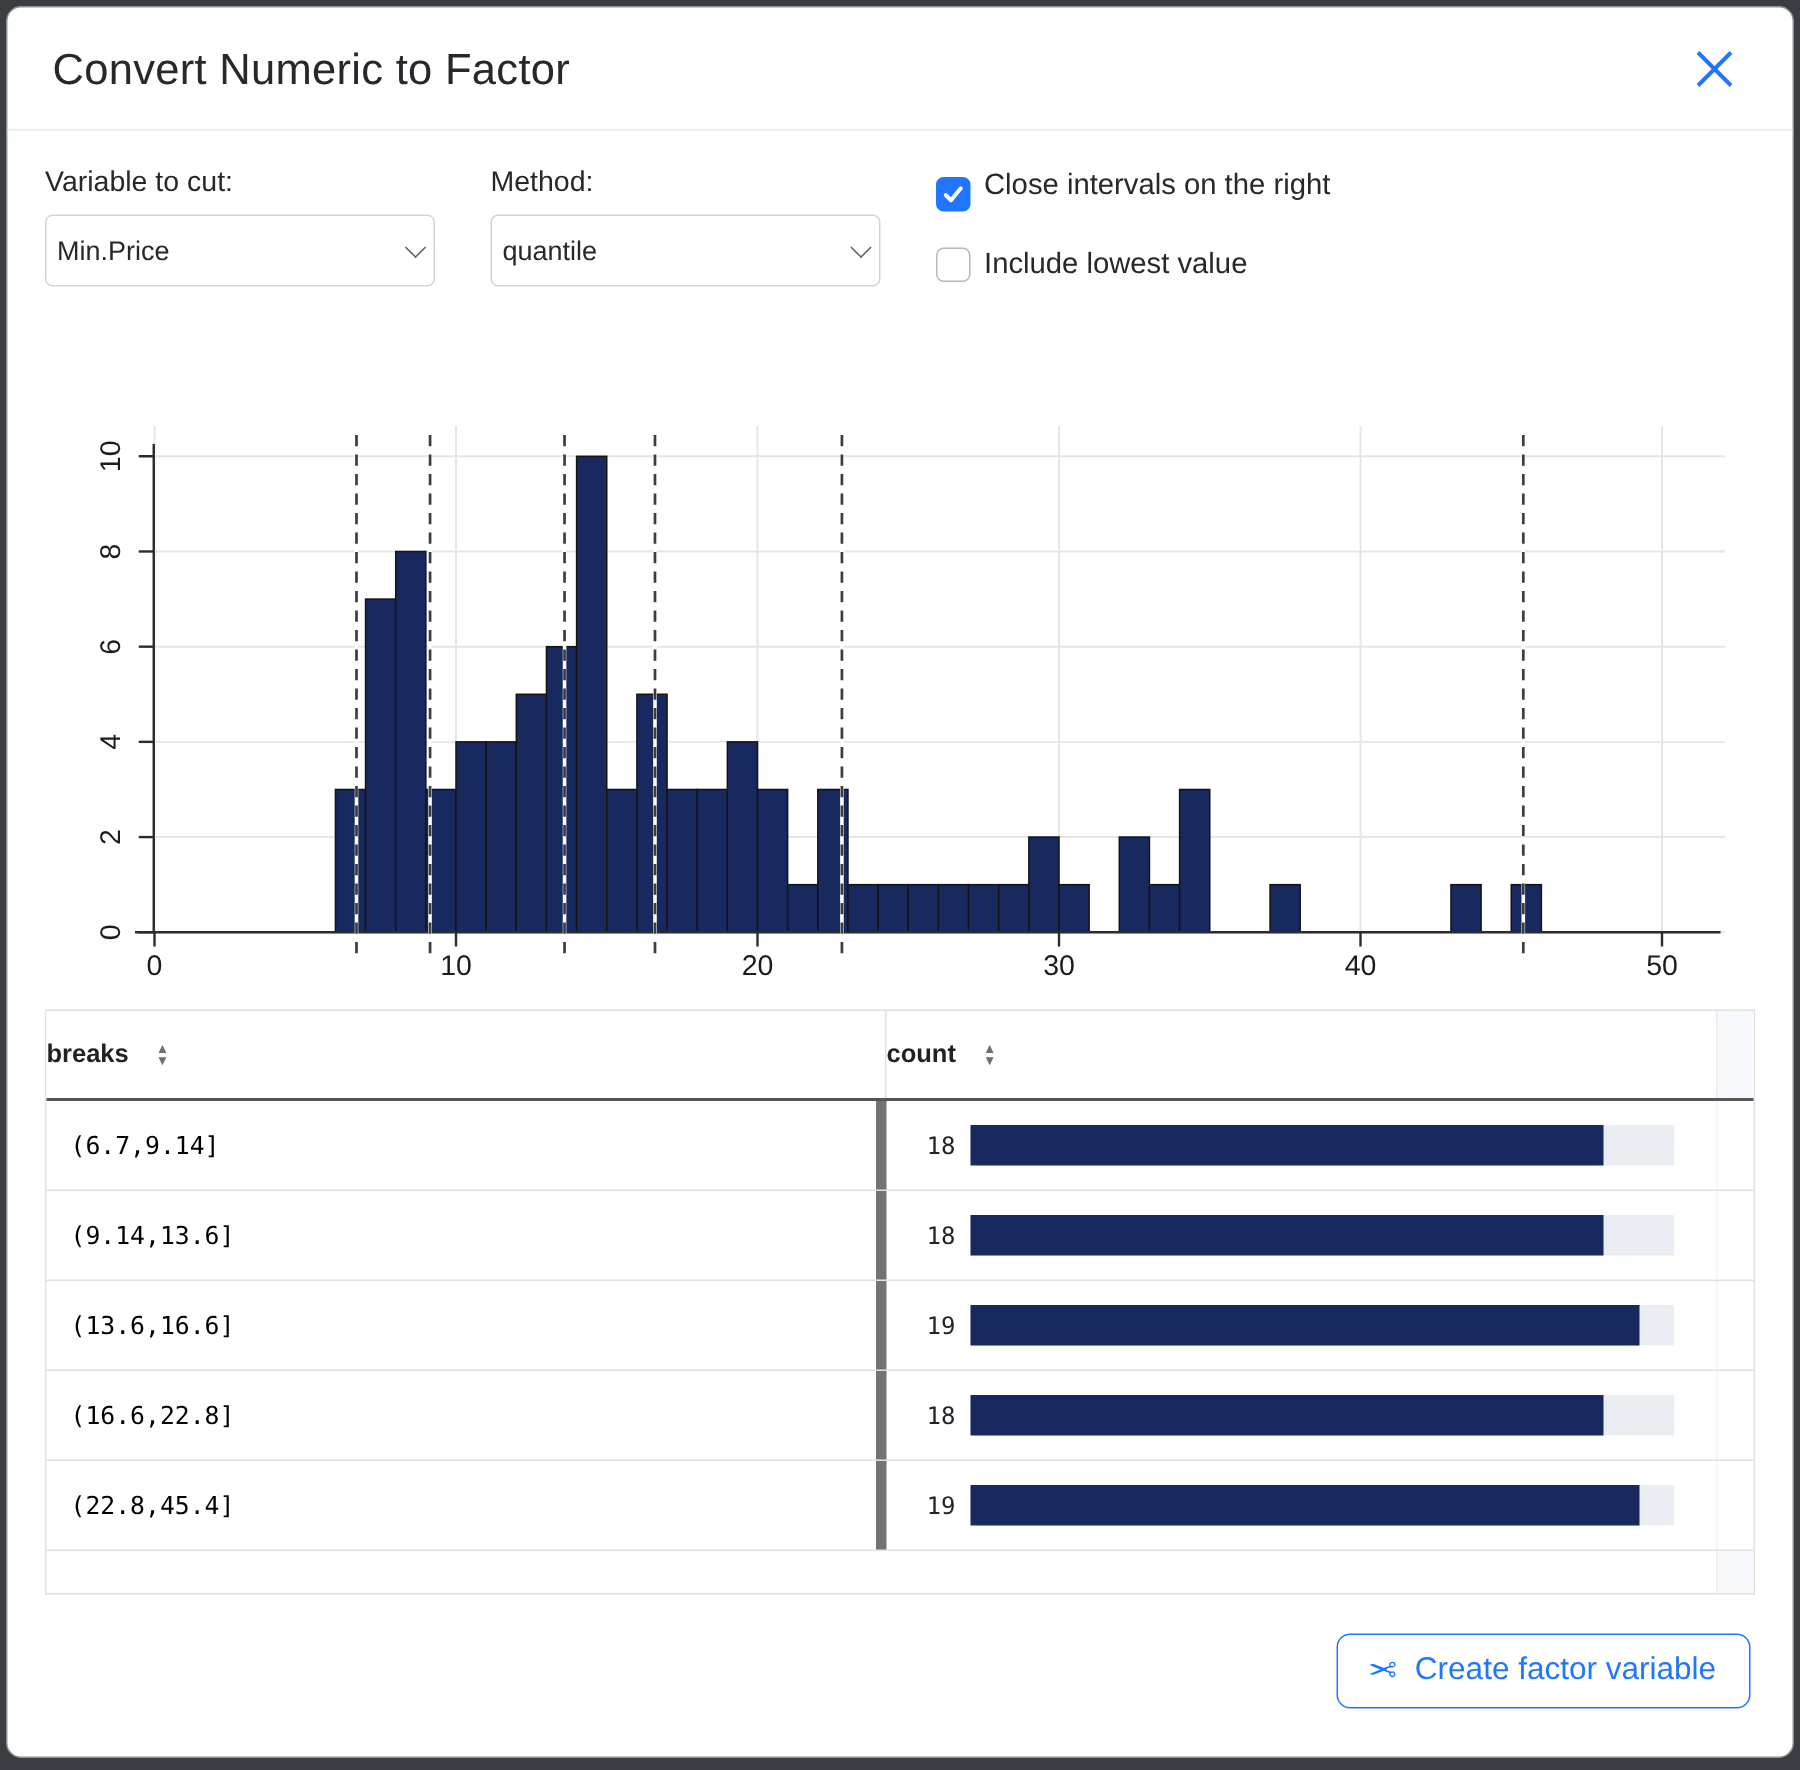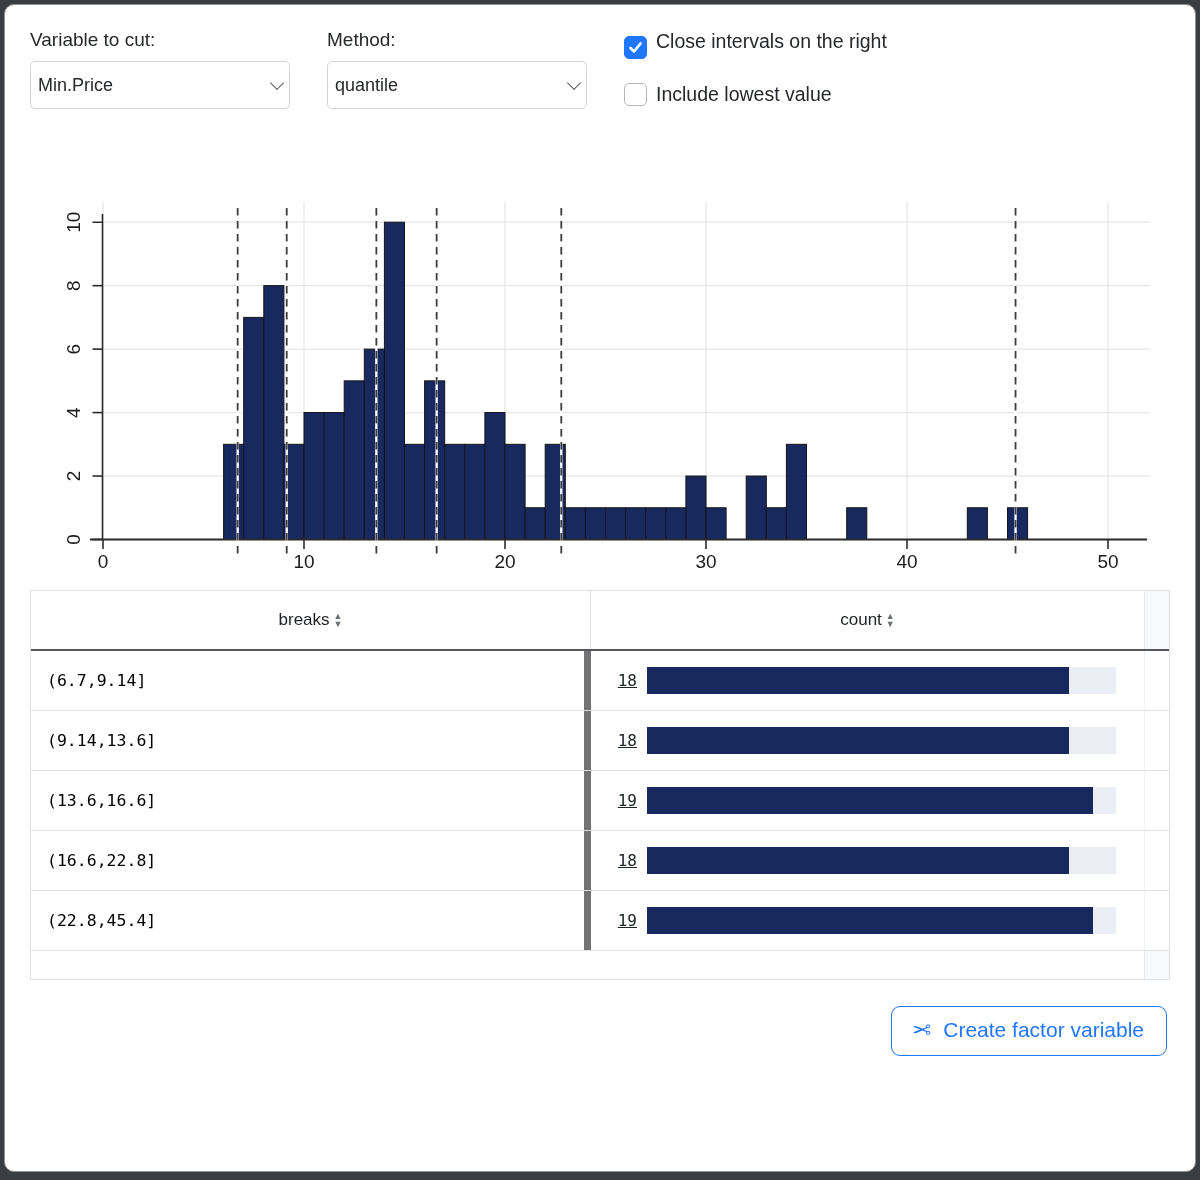--- a/index.html
+++ b/index.html
@@ -47,31 +47,31 @@
     flex:0 0 auto; width:23px; height:23px; border-radius:5px; border:1px solid #b6b8bb; background:#fff;
     margin-right:9px; margin-top:2px; display:flex; align-items:center; justify-content:center;
   }
   .checkbox.checked { background:var(--accent); border-color:var(--accent); }
   .check-label { font-size:19.5px; line-height:1.85; color:#26282b; }
   
   .chart-wrap { margin:56px 25px 0 25px; }
   
   .breaks-table { margin:2px 25px 0 25px; border:1px solid #dee2e6; border-bottom:none; font-size:17px; }
   .thead { display:flex; height:60px; border-bottom:2px solid #54565a; background:#fff; }
-  .th { display:flex; align-items:center; justify-content:center; font-weight:normal; color:#1f2124; gap:4px; cursor:pointer; }
+  .th { display:flex; align-items:center; justify-content:flex-start; font-weight:bold; color:#1f2124; gap:18px; cursor:pointer; }
   .th.c1 { width:560px; border-right:1px solid #dee2e6; }
   .th.c2 { flex:1; }
   .th.gutter { flex:0 0 25px; background:#f8f9fa; border-left:1px solid #e9ecef; cursor:default; }
   .sort { display:flex; flex-direction:column; line-height:8px; font-size:9px; color:#6c6f73; }
   .trow { display:flex; height:60px; border-bottom:1px solid #dee2e6; }
   .cell-breaks { width:560px; border-right:7px solid #737373; display:flex; align-items:center; padding-left:16px;
     font-family:"DejaVu Sans Mono", monospace; font-size:16.5px; color:#000000; }
   .cell-count { flex:1; display:flex; align-items:center; padding-right:28px; }
   .cell-gutter { flex:0 0 25px; border-left:1px solid #f1f3f5; }
-  .cnum { width:46px; text-align:right; margin-right:10px; font-family:"DejaVu Sans Mono", monospace; font-size:16px;text-decoration:underline; }
+  .cnum { width:46px; text-align:right; margin-right:10px; font-family:"DejaVu Sans Mono", monospace; font-size:16px; }
   .track { flex:1; height:27px; background:#eaedf2; position:relative; }
   .fill { position:absolute; left:0; top:0; bottom:0; background:var(--navy); }
   .tfoot-strip { margin:0 25px; height:29px; border:1px solid #dee2e6; border-top:none; display:flex; }
   .tfoot-strip .g { flex:1; }
   .tfoot-strip .gg { flex:0 0 25px; background:#f8f9fa; border-left:1px solid #e9ecef; }
   
   .footer-row { display:flex; justify-content:flex-end; padding:26px 28px 0 28px; }
   .create-btn {
     display:flex; align-items:center; gap:12px;
     border:1px solid var(--accent); color:var(--accent); background:#fff;
@@ -80,20 +80,31 @@
   }
   .scissors { font-size:23px; display:inline-block; transform:scaleX(-1); line-height:1; }
   :root { --accent:#2176ff; --navy:#17295f; }
   svg text { font-family:"Liberation Sans", sans-serif; }
 </style>
 </head>
 <body>
 
 <div class="modal">
 
+  <div class="modal-header">
+    <div class="modal-title">Convert Numeric to Factor</div>
+    <button class="close-btn">
+      <span>
+        <svg width="30" height="30" viewBox="0 0 30 30">
+          <line x1="4" y1="4" x2="26" y2="26" stroke="#2176ff" stroke-width="2.6"></line>
+          <line x1="26" y1="4" x2="4" y2="26" stroke="#2176ff" stroke-width="2.6"></line>
+        </svg>
+      </span>
+    </button>
+  </div>
 
   <div class="controls">
 
     <div class="ctrl-group">
       <div class="ctrl-label">Variable to cut:</div>
       <div class="select-box">
         <span class="val">Min.Price</span>
         <span class="chev"></span>
       </div>
     </div>

